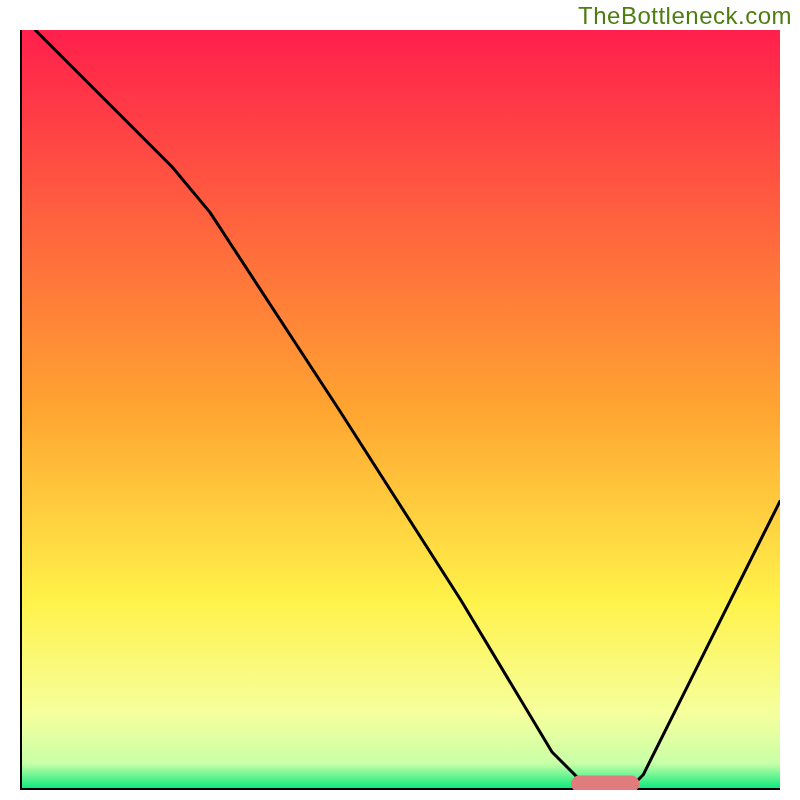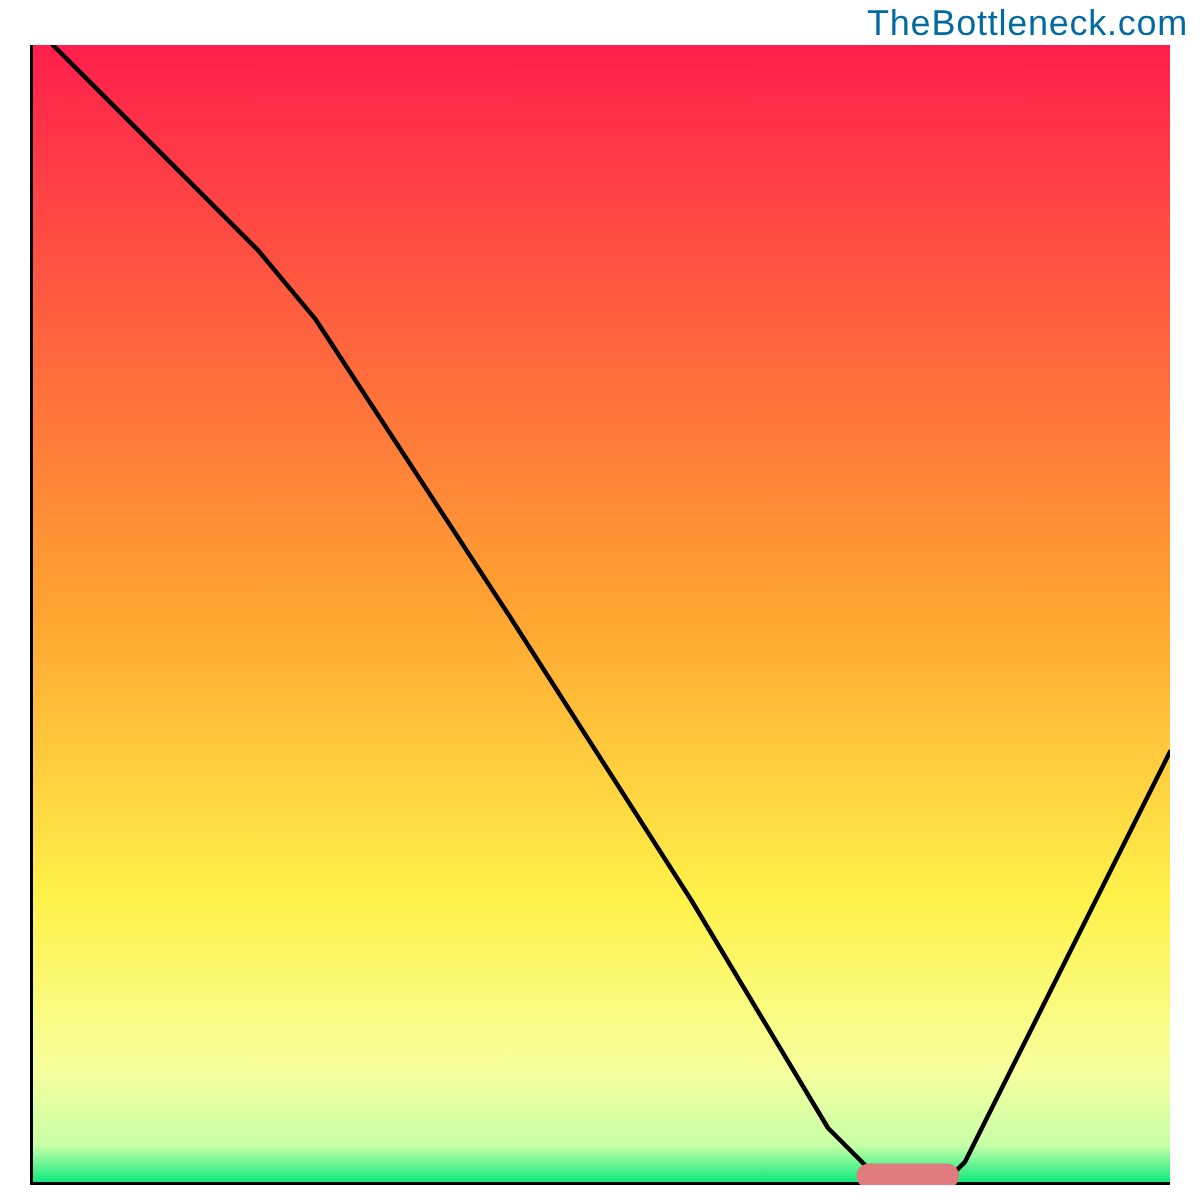--- a/index.html
+++ b/index.html
@@ -15,21 +15,21 @@
     position: relative;
     width: 800px;
     height: 800px;
   }
   .attribution {
     position: absolute;
     top: 2px;
     right: 8px;
     font-size: 24px;
     font-weight: 400;
-    color: #0369a1;
+    color: #4d7c0f;
     letter-spacing: 0.5px;
   }
   .plot {
     position: absolute;
     left: 20px;
     top: 30px;
     width: 760px;
     height: 760px;
   }
   svg {

